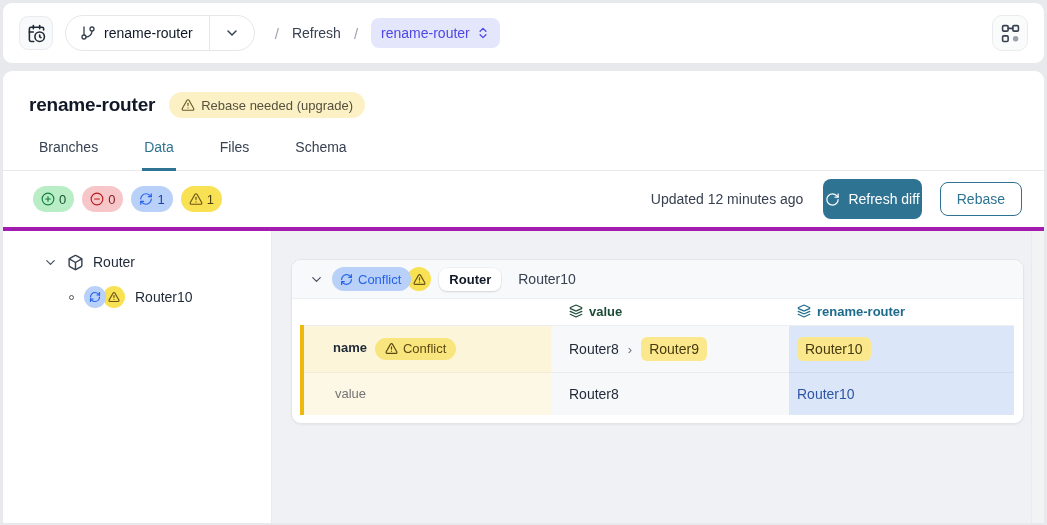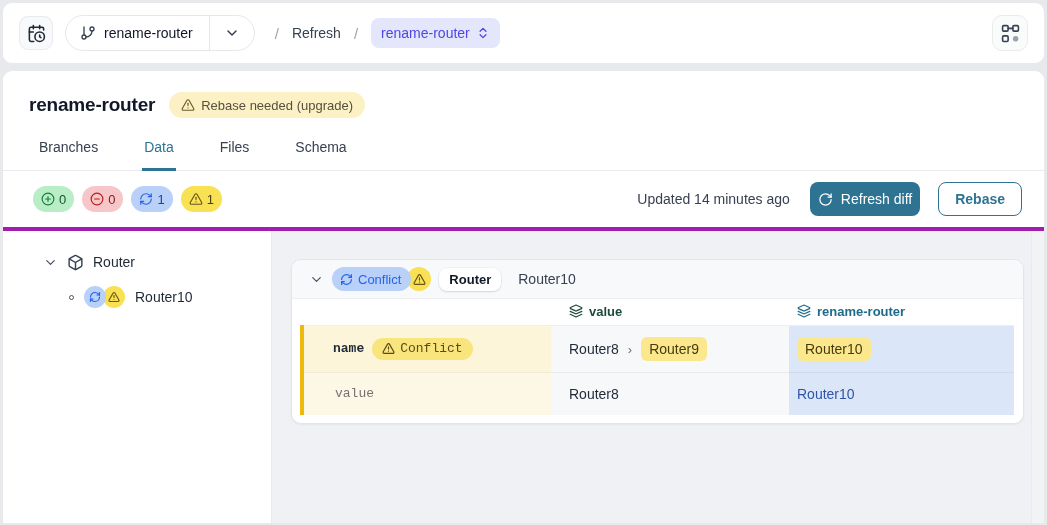--- a/index.html
+++ b/index.html
@@ -64,27 +64,27 @@
   .stat-pill {
     height: 26px; border-radius: 999px; display: flex; align-items: center; gap: 4px;
     padding: 0 8px; font-size: 13px; font-weight: 500;
   }
   .stat-added   { background: #b9edc6; color: #14532d; } .stat-added svg   { color: #15803d; }
   .stat-removed { background: #f7c6c9; color: #7f1d1d; } .stat-removed svg { color: #b91c1c; }
   .stat-updated { background: #b9d0f8; color: #1e40af; } .stat-updated svg { color: #2563eb; }
   .stat-conflict{ background: #f9e154; color: #4d4010; } .stat-conflict svg{ color: #6b5618; }
   .updated-at { margin-left: auto; color: #374151; font-size: 14px; margin-right: 12px; }
   .btn-primary {
-    background: #2e7392; color: #fff; height: 34px; border-radius: 8px; border: none;
-    display: flex; align-items: center; gap: 8px; padding: 0 8px; font-size: 14px;
+    background: #2e7392; color: #fff; height: 40px; border-radius: 8px; border: none;
+    display: flex; align-items: center; gap: 8px; padding: 0 2px; font-size: 14px;
     font-weight: 500; font-family: inherit; cursor: pointer;
   }
   .btn-outline {
     background: #fff; color: #2e7392; height: 34px; border-radius: 8px;
-    border: 1.5px solid #2e7392; padding: 0 16px; font-size: 14px; font-weight: 700;
+    border: 1.5px solid #2e7392; padding: 0 16px; font-size: 14px; font-weight: 400;
     font-family: inherit; cursor: pointer; margin-left: 10px;
   }
 
   
   .content { flex: 1; display: flex; border-top: 4px solid #a21caf; min-height: 0; position: relative; }
   .tree { width: 269px; flex: none; border-right: 1px solid #e8eaed; padding: 18px 0 0 40px; background: #fff; }
   .tree-row { display: flex; align-items: center; gap: 9px; height: 26px; font-size: 14px; color: #1f2937; cursor: pointer; }
   .tree-row .caret { color: #4b5563; display: flex; }
   .tree-row .node-icon { color: #374151; display: flex; }
   .tree-child { margin: 9px 0 0 26px; gap: 10px; }
@@ -128,21 +128,21 @@
   thead th {
     height: 26px; font-size: 13px; font-weight: 700; text-align: left; vertical-align: middle;
     border-bottom: 1px solid #eceef0;
   }
   th.th-base { color: #1e4b38; padding-left: 18px; }
   th.th-compare { color: #1d6b8c; padding-left: 8px; }
   thead th svg { vertical-align: -2px; margin-right: 6px; }
   tbody td { vertical-align: middle; font-size: 14px; }
   .row-name td { height: 47px; border-bottom: 1px solid rgba(0,0,0,.05); }
   .row-value td { height: 43px; }
-  td.cell-label { background: #fcf5d9; border-left: 4px solid #ecb90c; padding-left: 29px; font-size: 13px; color: #1f2937; font-family: Liberation Mono, monospace; }
+  td.cell-label { background: #fcf5d9; border-left: 4px solid #ecb90c; padding-left: 29px; font-size: 13px; color: #1f2937; }
   .row-value td.cell-label { background: #fdf8e6; padding-left: 31px; color: #737373; }
   .field-name { font-weight: 700; margin-right: 8px; }
   .conflict-pill {
     display: inline-flex; align-items: center; gap: 5px; background: #f9e57e; border-radius: 999px;
     height: 22px; padding: 0 10px; font-size: 13px; color: #5c4a12; vertical-align: middle;
   }
   td.cell-base { background: #f7f8fa; padding-left: 18px; color: #1f2937; }
   td.cell-compare { background: #dbe7f9; padding-left: 8px; color: #2f54a5; }
   .hl { background: #fbe88d; border-radius: 6px; padding: 4px 8px; color: #453a10; }
   .arrow-sep { color: #6b7280; margin: 0 9px; font-size: 13px; }
@@ -276,21 +276,21 @@
         <span style="display:flex">
           <svg width="14" height="14" viewBox="0 0 24 24" fill="none" stroke="currentColor" stroke-width="2" stroke-linecap="round" stroke-linejoin="round">
               <path d="m21.73 18-8-14a2 2 0 0 0-3.48 0l-8 14A2 2 0 0 0 4 21h16a2 2 0 0 0 1.73-3Z"></path>
               <path d="M12 9v4"></path>
               <path d="M12 17h.01"></path>
             </svg>
         </span>
         <span>1</span>
       </span>
 
-      <span class="updated-at">Updated 14 minutes ago</span>
+      <span class="updated-at">Updated 12 minutes ago</span>
       <button class="btn-primary">
         <span style="display:flex">
           <svg width="15" height="15" viewBox="0 0 24 24" fill="none" stroke="currentColor" stroke-width="2" stroke-linecap="round" stroke-linejoin="round">
               <path d="M21 12a9 9 0 1 1-9-9c2.52 0 4.93 1 6.74 2.74L21 8"></path>
               <path d="M21 3v5h-5"></path>
             </svg>
         </span>
         <span>Refresh diff</span>
       </button>
       <button class="btn-outline">Rebase</button>

